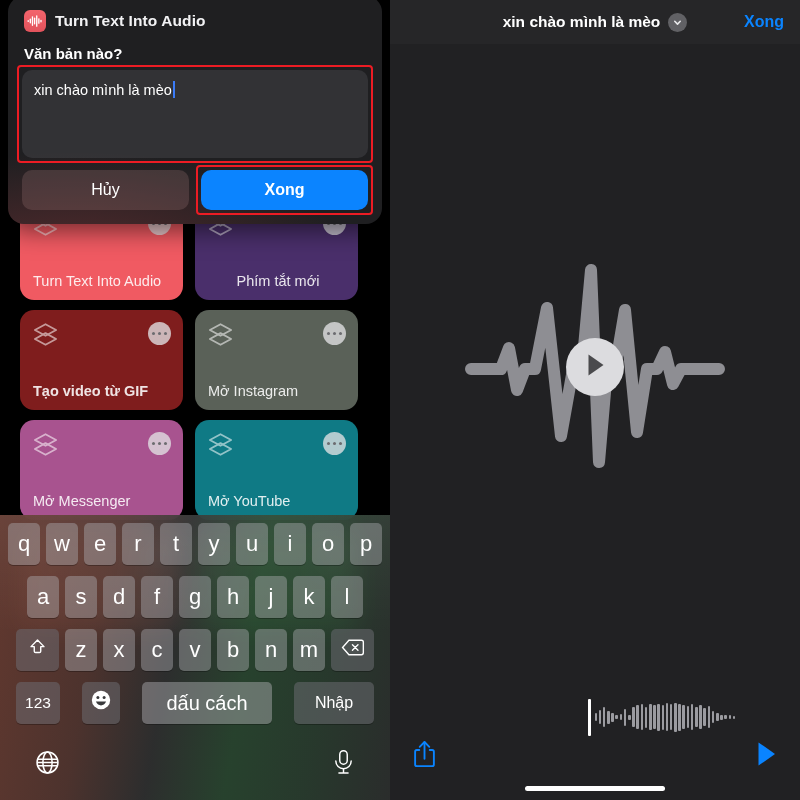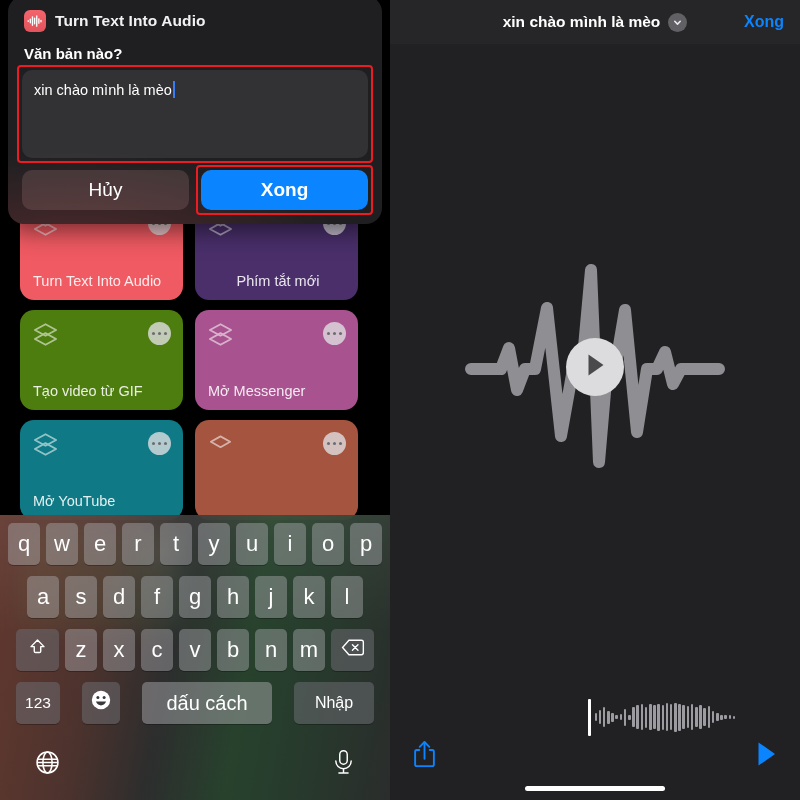--- a/index.html
+++ b/index.html
@@ -139,21 +139,21 @@
     position: absolute;
     border: 2.5px solid #ed1c24;
     border-radius: 4px;
     pointer-events: none;
     z-index: 6;
   }
   .btn-row { position: relative; z-index: 2; display: flex; gap: 12px; margin-top: 12px; }
   .btn {
     flex: 1; height: 40px; border-radius: 10px;
     display: flex; align-items: center; justify-content: center;
-    font-size: 19px; color: #fff; font-weight: 400;
+    font-size: 16px; color: #fff; font-weight: 400;
   }
   .btn.cancel { background: rgba(170,130,130,.24); }
   .btn.done { background: #0b84ff; font-weight: 600; }
 
   
   #right-panel {
     position: relative;
     width: 410px; height: 800px;
     background: #1c1c1e;
     overflow: hidden;
@@ -230,31 +230,43 @@
   <path d="M14 3.3 25 9.3 14 15.3 3 9.3z"></path>
   <path d="M14 12.6 25 18.6 14 24.6 3 18.6z"></path>
             </svg></span>
           <span class="dots">
             <i></i>
             <i></i>
             <i></i>
           </span>
           <span class="card-label">Phím tắt mới</span>
         </div>
-        <div class="card" style="background: #4d7c0f;">
+        <div class="card" style="background: #7f1d1d; font-weight: bold;">
           <span class="layers-icon"><svg width="27" height="27" viewBox="0 0 28 28" fill="none" stroke="#fff" stroke-width="1.9" stroke-linejoin="round" stroke-linecap="round">
   <path d="M14 3.3 25 9.3 14 15.3 3 9.3z"></path>
   <path d="M14 12.6 25 18.6 14 24.6 3 18.6z"></path>
             </svg></span>
           <span class="dots">
             <i></i>
             <i></i>
             <i></i>
           </span>
           <span class="card-label">Tạo video từ GIF</span>
+        </div>
+        <div class="card" style="background: rgb(90, 97, 88);">
+          <span class="layers-icon"><svg width="27" height="27" viewBox="0 0 28 28" fill="none" stroke="#fff" stroke-width="1.9" stroke-linejoin="round" stroke-linecap="round">
+  <path d="M14 3.3 25 9.3 14 15.3 3 9.3z"></path>
+  <path d="M14 12.6 25 18.6 14 24.6 3 18.6z"></path>
+            </svg></span>
+          <span class="dots">
+            <i></i>
+            <i></i>
+            <i></i>
+          </span>
+          <span class="card-label">Mở Instagram</span>
         </div>
         <div class="card" style="background: rgb(168, 83, 143);">
           <span class="layers-icon"><svg width="27" height="27" viewBox="0 0 28 28" fill="none" stroke="#fff" stroke-width="1.9" stroke-linejoin="round" stroke-linecap="round">
   <path d="M14 3.3 25 9.3 14 15.3 3 9.3z"></path>
   <path d="M14 12.6 25 18.6 14 24.6 3 18.6z"></path>
             </svg></span>
           <span class="dots">
             <i></i>
             <i></i>
             <i></i>

